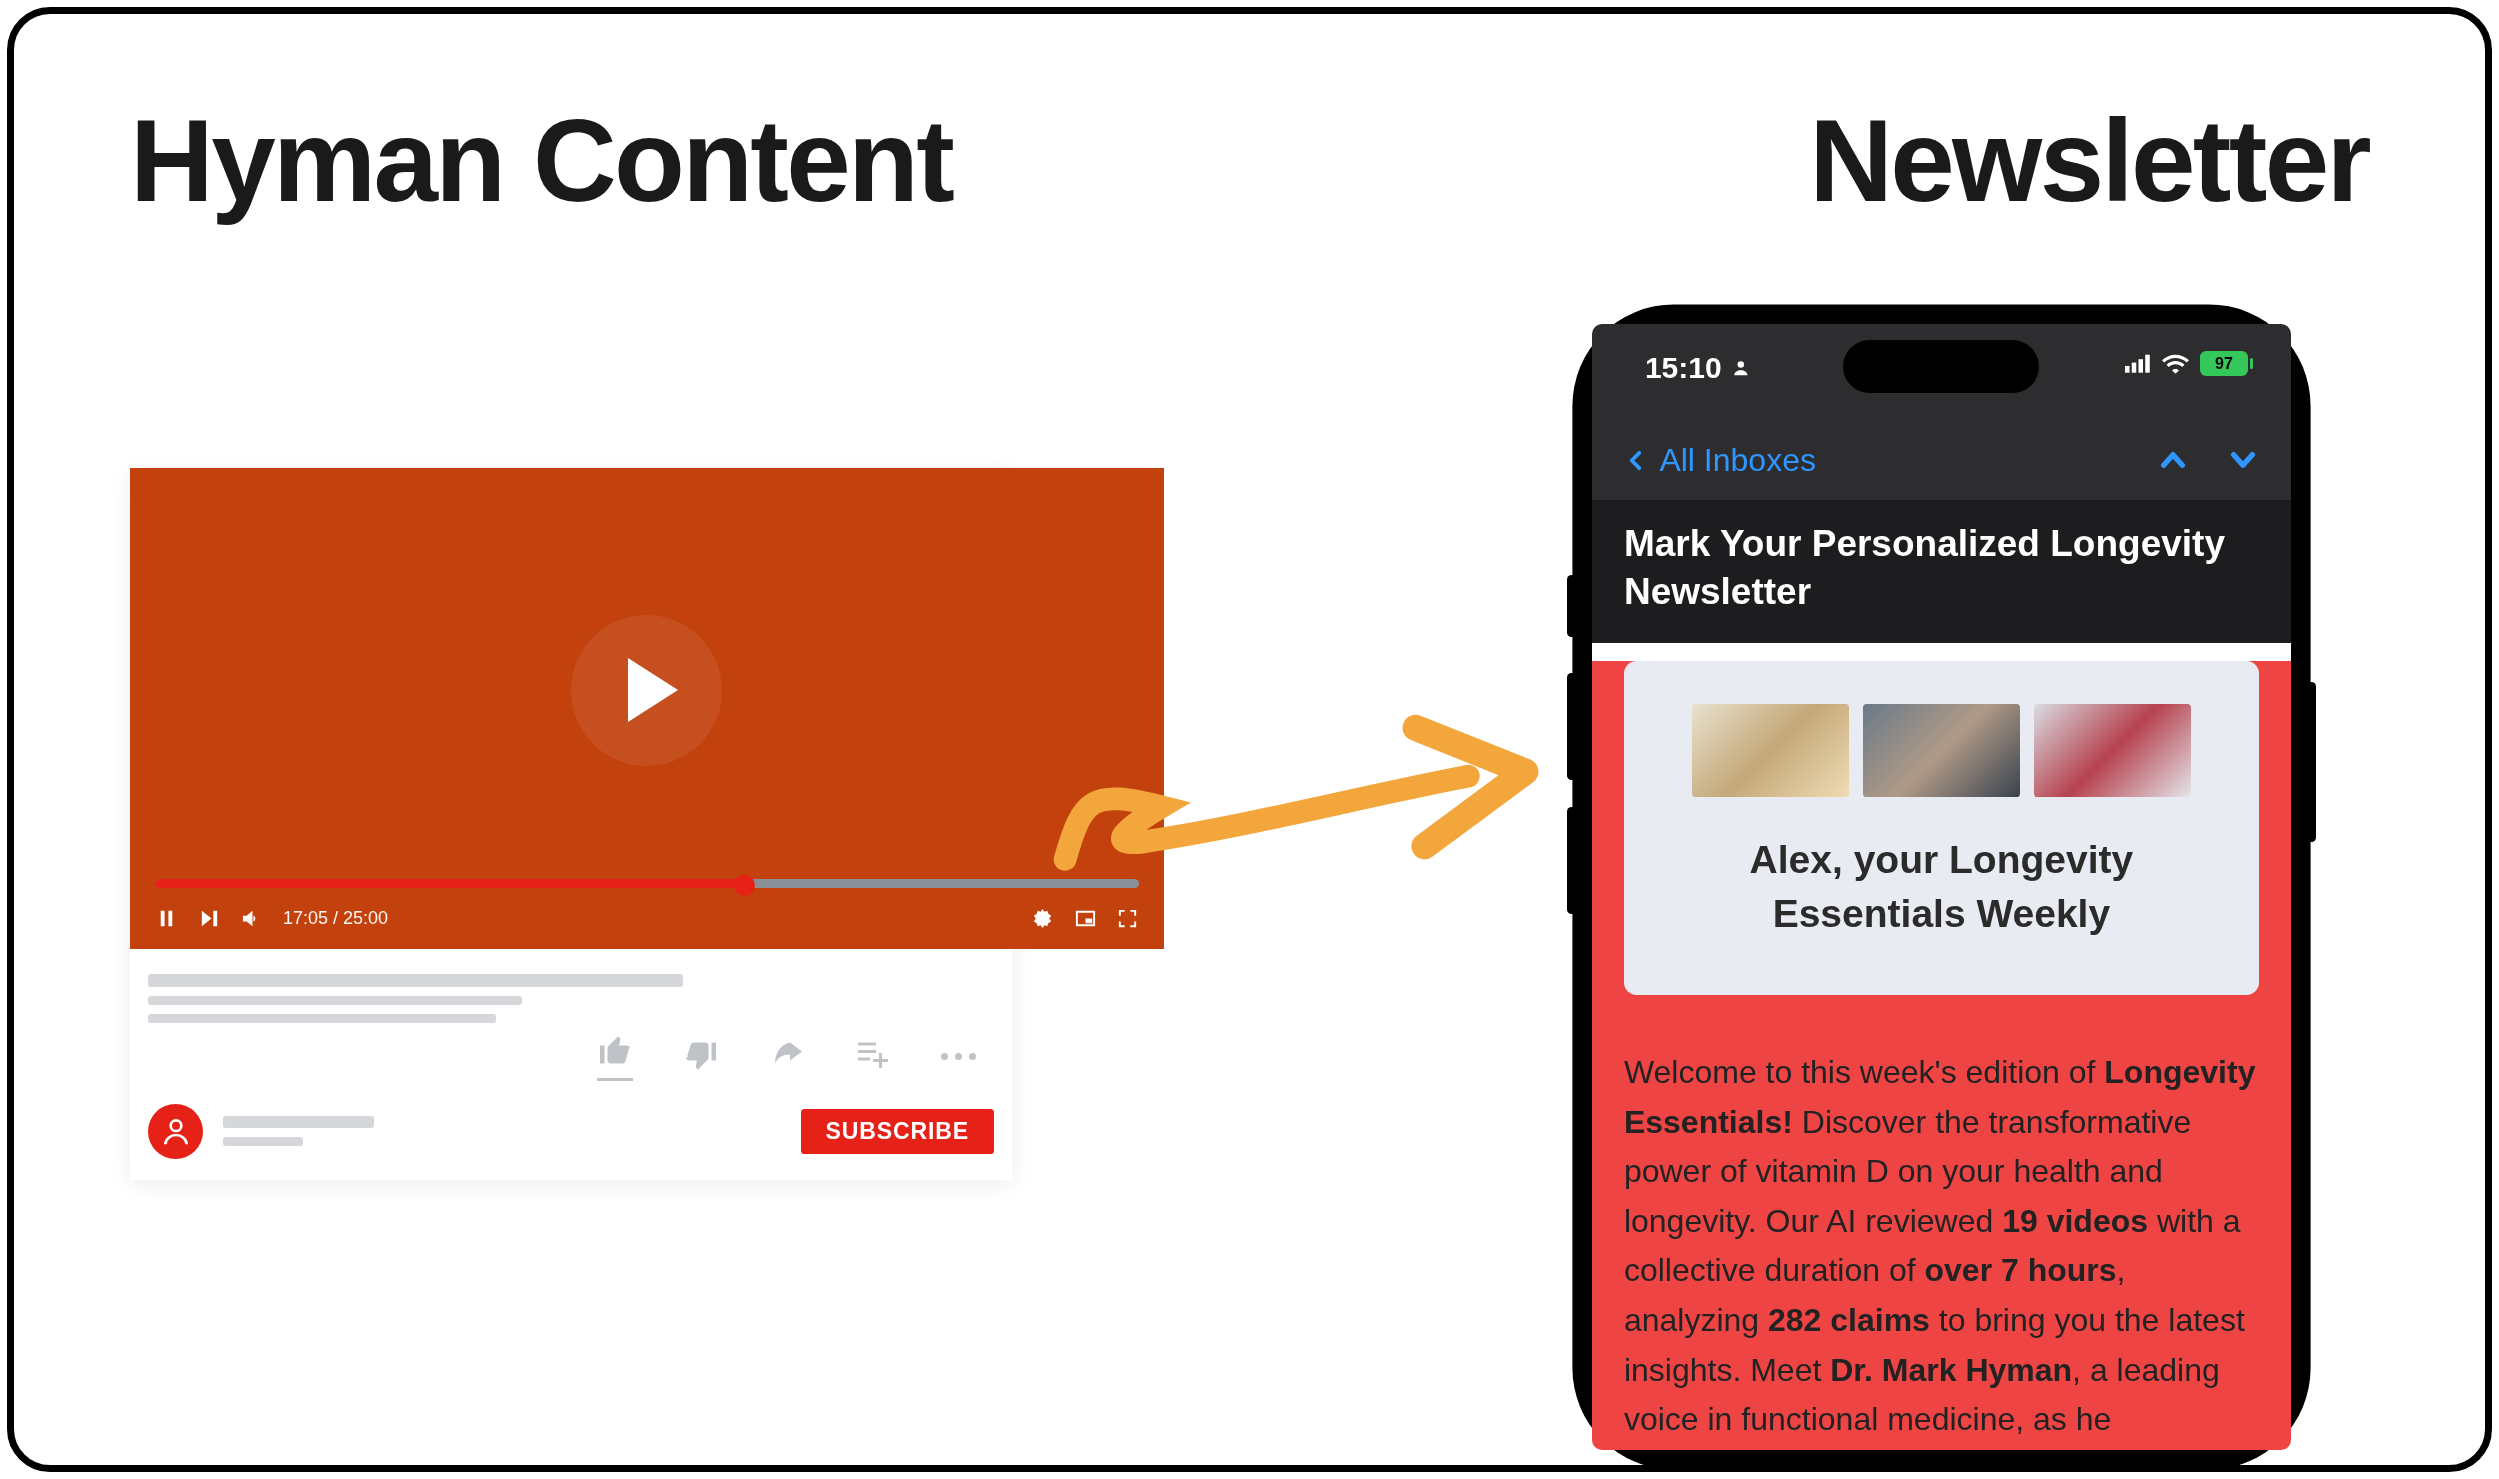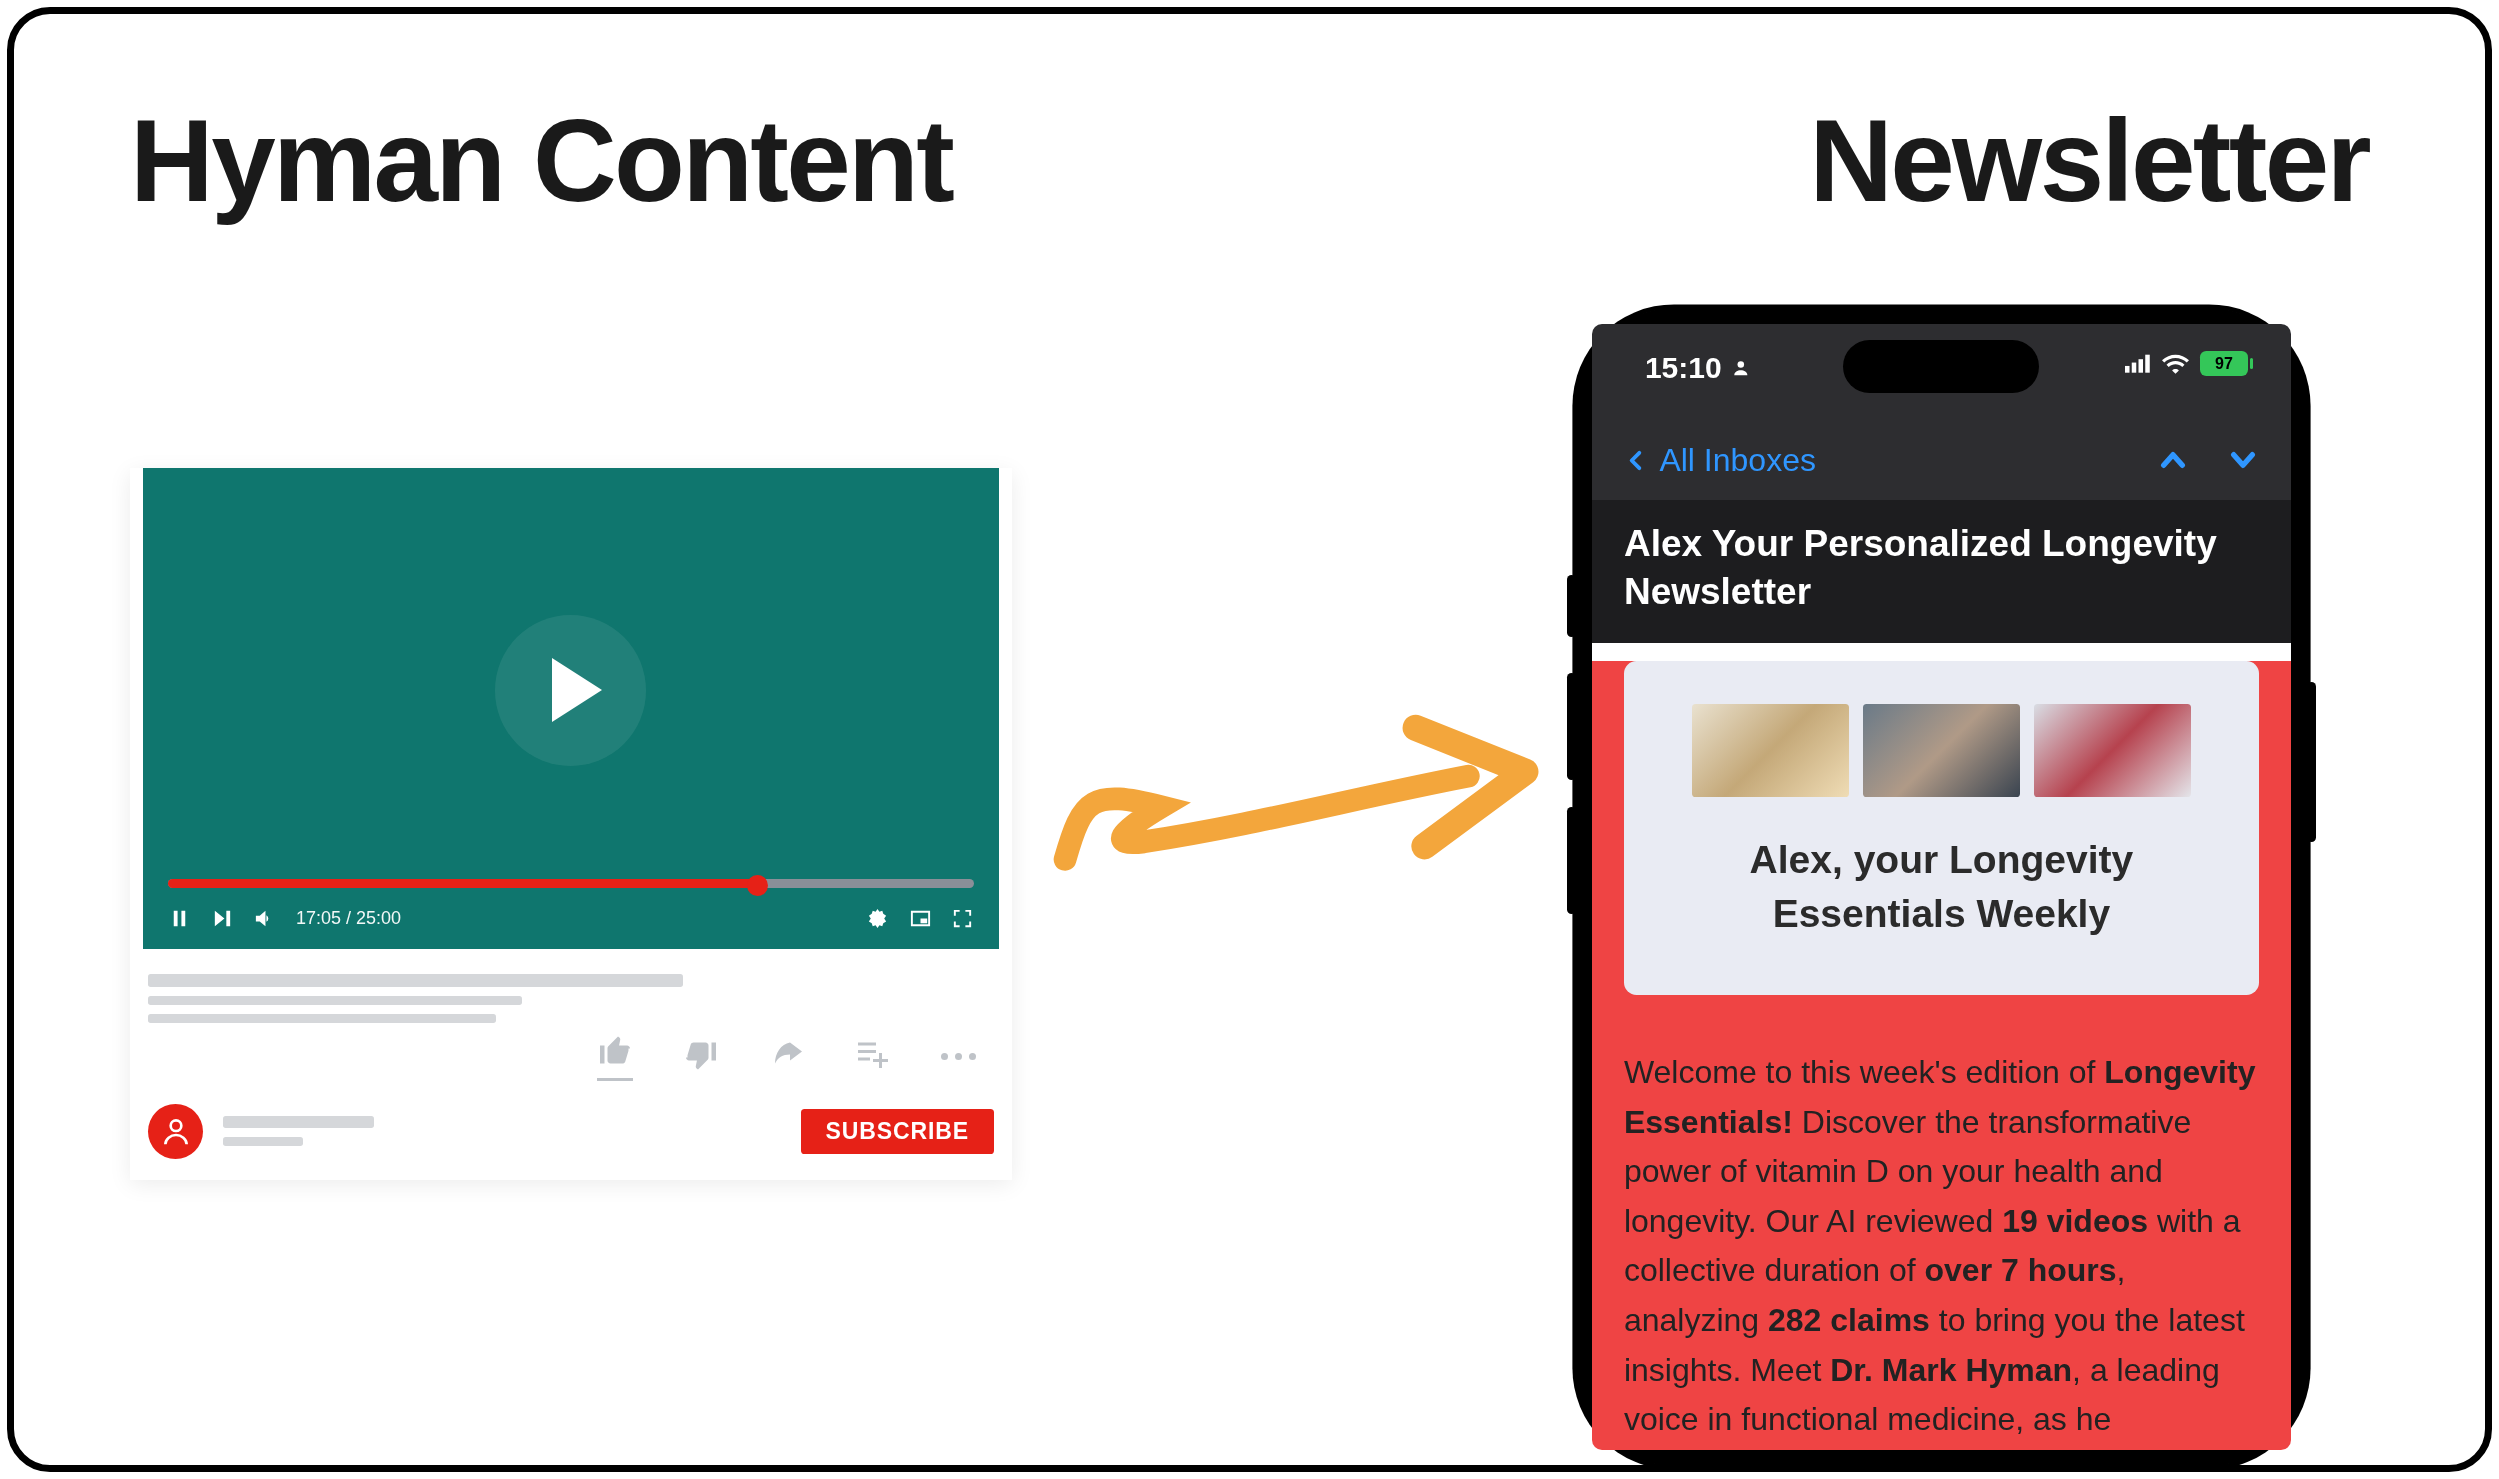--- a/index.html
+++ b/index.html
@@ -30,23 +30,23 @@
   
   .video-card {
     position: absolute;
     top: 454px; left: 116px;
     width: 882px;
     background: #fff;
     box-shadow: 0 5.3px 21.4px rgba(0,0,0,0.08);
   }
   .video-player {
     position: relative;
-    width: 856px; height: 481px;
+    width: 1034px; height: 481px;
     margin: 0 auto;
-    background: #0f766e;
+    background: #c2410c;
   }
   .play-circle {
     position: absolute;
     top: 50%; left: 50%;
     width: 151px; height: 151px;
     margin: -94px 0 0 -76px;
     border-radius: 50%;
     background: rgba(255,255,255,0.08);
     display: flex; align-items: center; justify-content: center;
   }
@@ -321,21 +321,21 @@
         <span class="nav-back">All Inboxes</span>
         <div class="nav-spacer"></div>
         <svg class="nav-updown" viewBox="0 0 24 24">
           <path d="M5 16l7-8 7 8" fill="none" stroke="#2f96ff" stroke-width="4" stroke-linecap="round" stroke-linejoin="round"></path>
         </svg>
         <svg class="nav-updown" viewBox="0 0 24 24" style="margin-left:25px;">
           <path d="M5 8l7 8 7-8" fill="none" stroke="#2f96ff" stroke-width="4" stroke-linecap="round" stroke-linejoin="round"></path>
         </svg>
       </div>
 
-      <div class="subject-bar">Alex Your Personalized Longevity Newsletter</div>
+      <div class="subject-bar">Mark Your Personalized Longevity Newsletter</div>
 
       <div class="mail-body">
         <div class="hero-card">
           <div class="hero-imgs">
             <div class="hero-img hi1"></div>
             <div class="hero-img hi2"></div>
             <div class="hero-img hi3"></div>
           </div>
           <div class="hero-title">Alex, your Longevity Essentials Weekly</div>
         </div>

